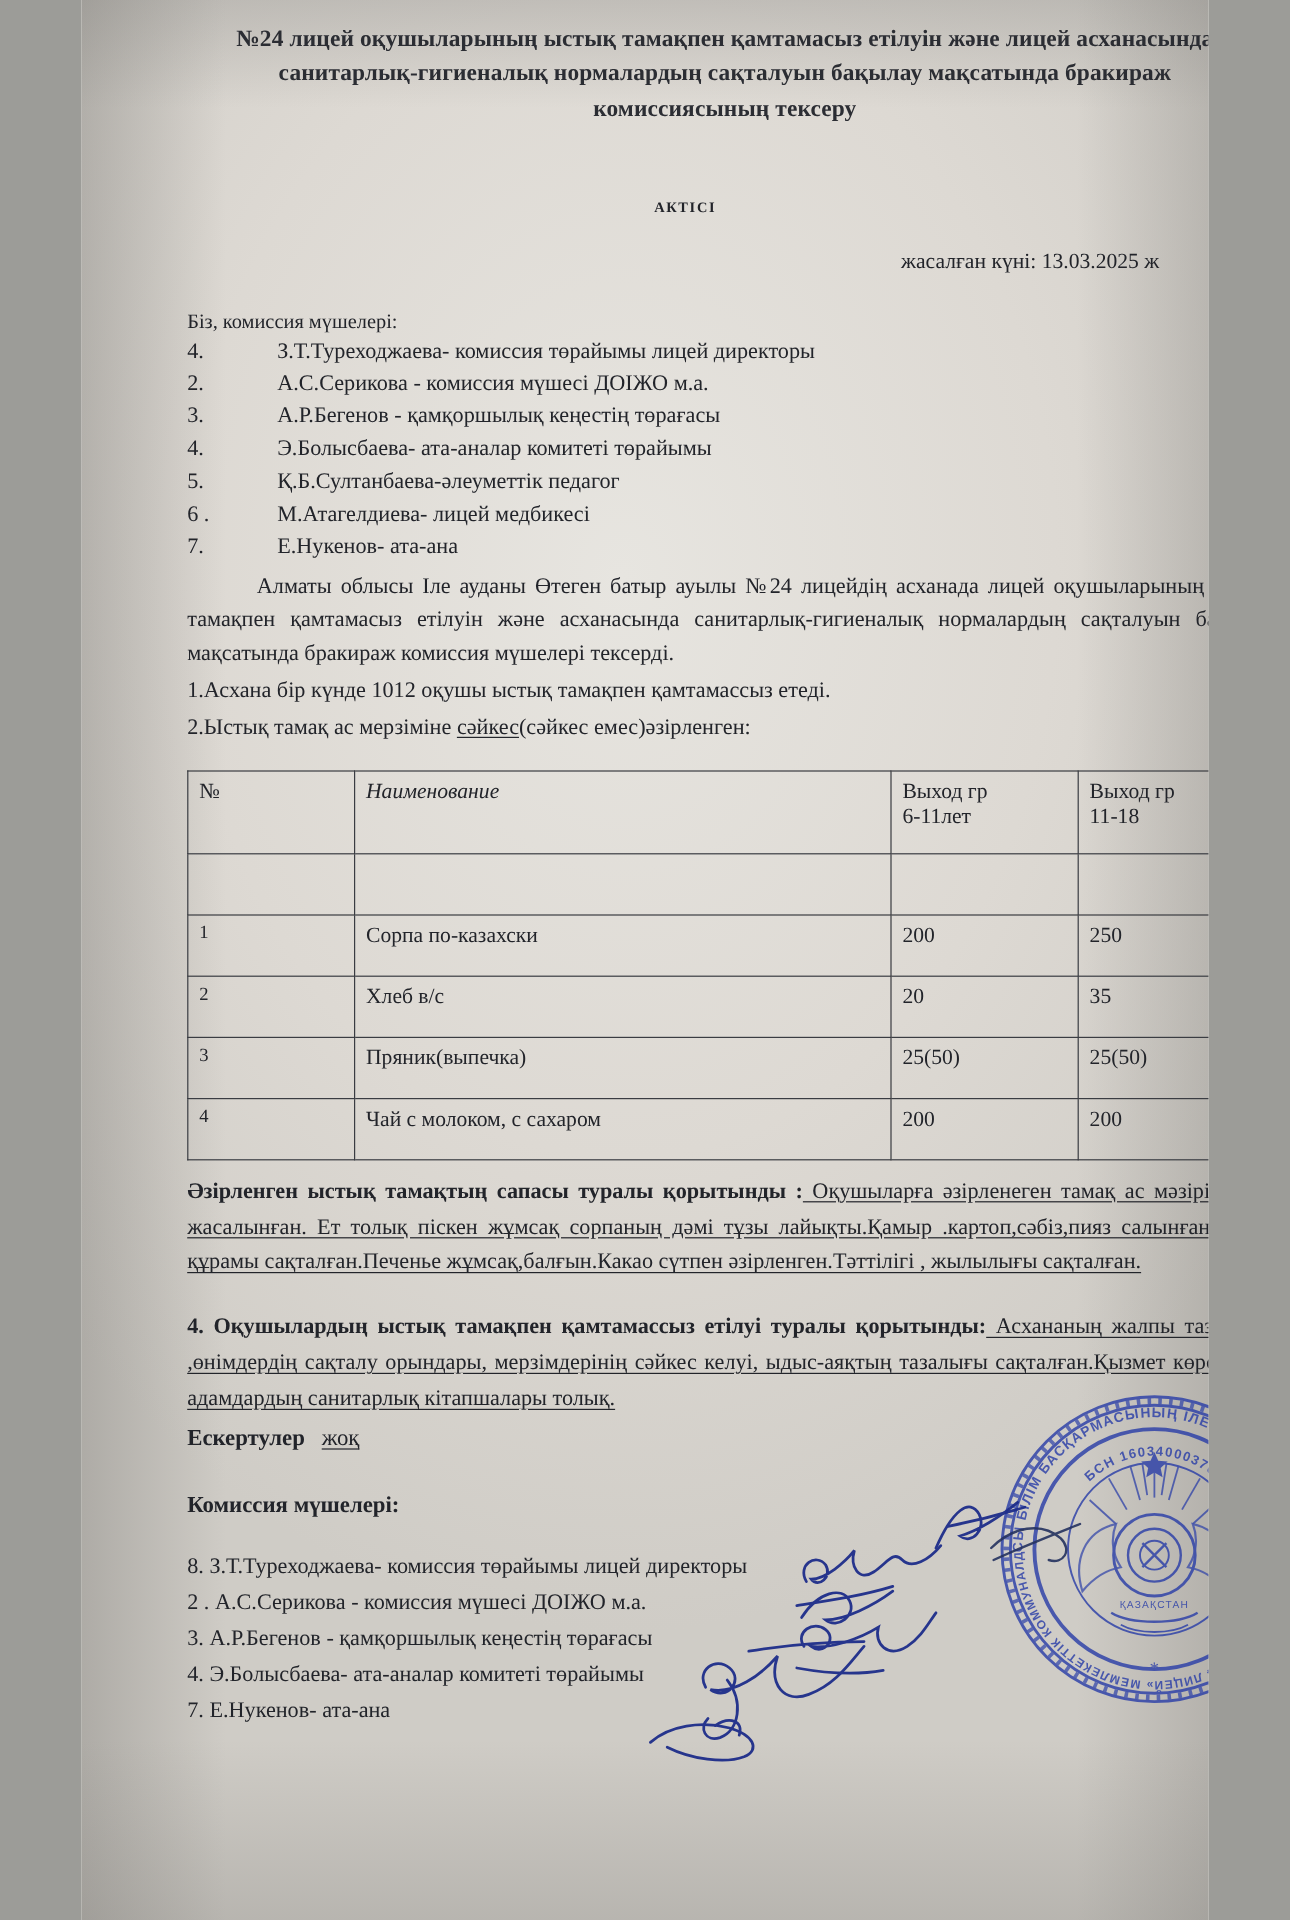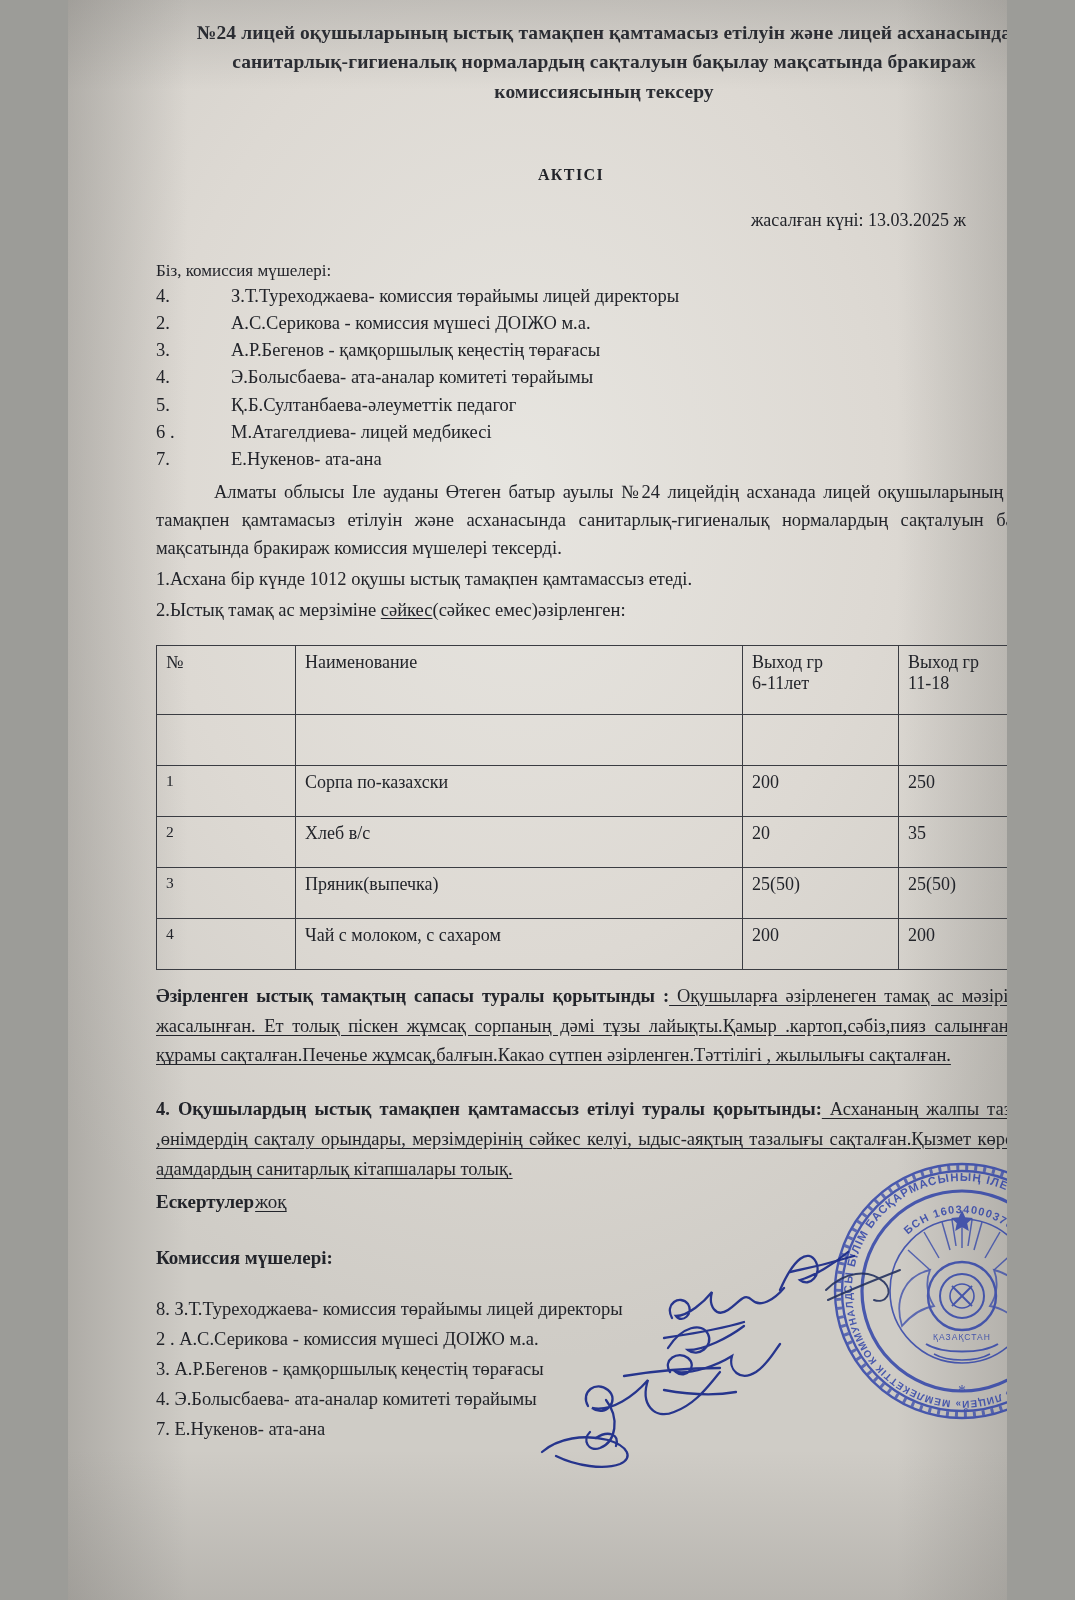--- a/index.html
+++ b/index.html
@@ -59,21 +59,21 @@
     font-weight: 700;
     letter-spacing: .1px;
     color: #2b2d33;
     width: 880px;
     margin-left: 8px;
   }
   .act-word {
     margin-top: 60px;
     text-align: center;
     font-weight: 700;
-    font-size: 16px;
+    font-size: 12px;
     letter-spacing: 1.4px;
     padding-right: 70px;
   }
   .date-line {
     margin-top: 26px;
     text-align: right;
     font-size: 18px;
     padding-right: 90px;
   }
 
@@ -123,21 +123,21 @@
     table-layout: fixed;
   }
   .menu-table td, .menu-table th {
     border: 1px solid #3a3c42;
     padding: 6px 9px;
     vertical-align: top;
     text-align: left;
     font-weight: normal;
   }
   .menu-table .c-no    { width: 120px; }
-  .menu-table .c-name  { width: 428px; }
+  .menu-table .c-name  { width: 428px; font-style: italic; }
   .menu-table .c-out1  { width: 137px; }
   .menu-table .c-out2  { width: 137px; }
   .menu-table thead td { height: 56px; }
   .menu-table .spacer-row td { height: 38px; }
   .menu-table tbody td { height: 38px; }
   .rownum {
     text-align: right;
     font-size: 15.5px;
     padding-right: 6px;
     vertical-align: top;
@@ -163,21 +163,21 @@
 
   .notes-line {
     margin-top: 6px;
     font-size: 19px;
     font-weight: 700;
   }
   .notes-line .val {
     font-weight: normal;
     text-decoration: underline;
     text-underline-offset: 3px;
-    margin-left: 1px;
+    margin-left: 14px;
   }
 
   .sign-heading {
     margin-top: 34px;
     font-size: 19px;
     font-weight: 700;
   }
   .sign-list {
     margin: 26px 0 0 0;
     padding: 0;

